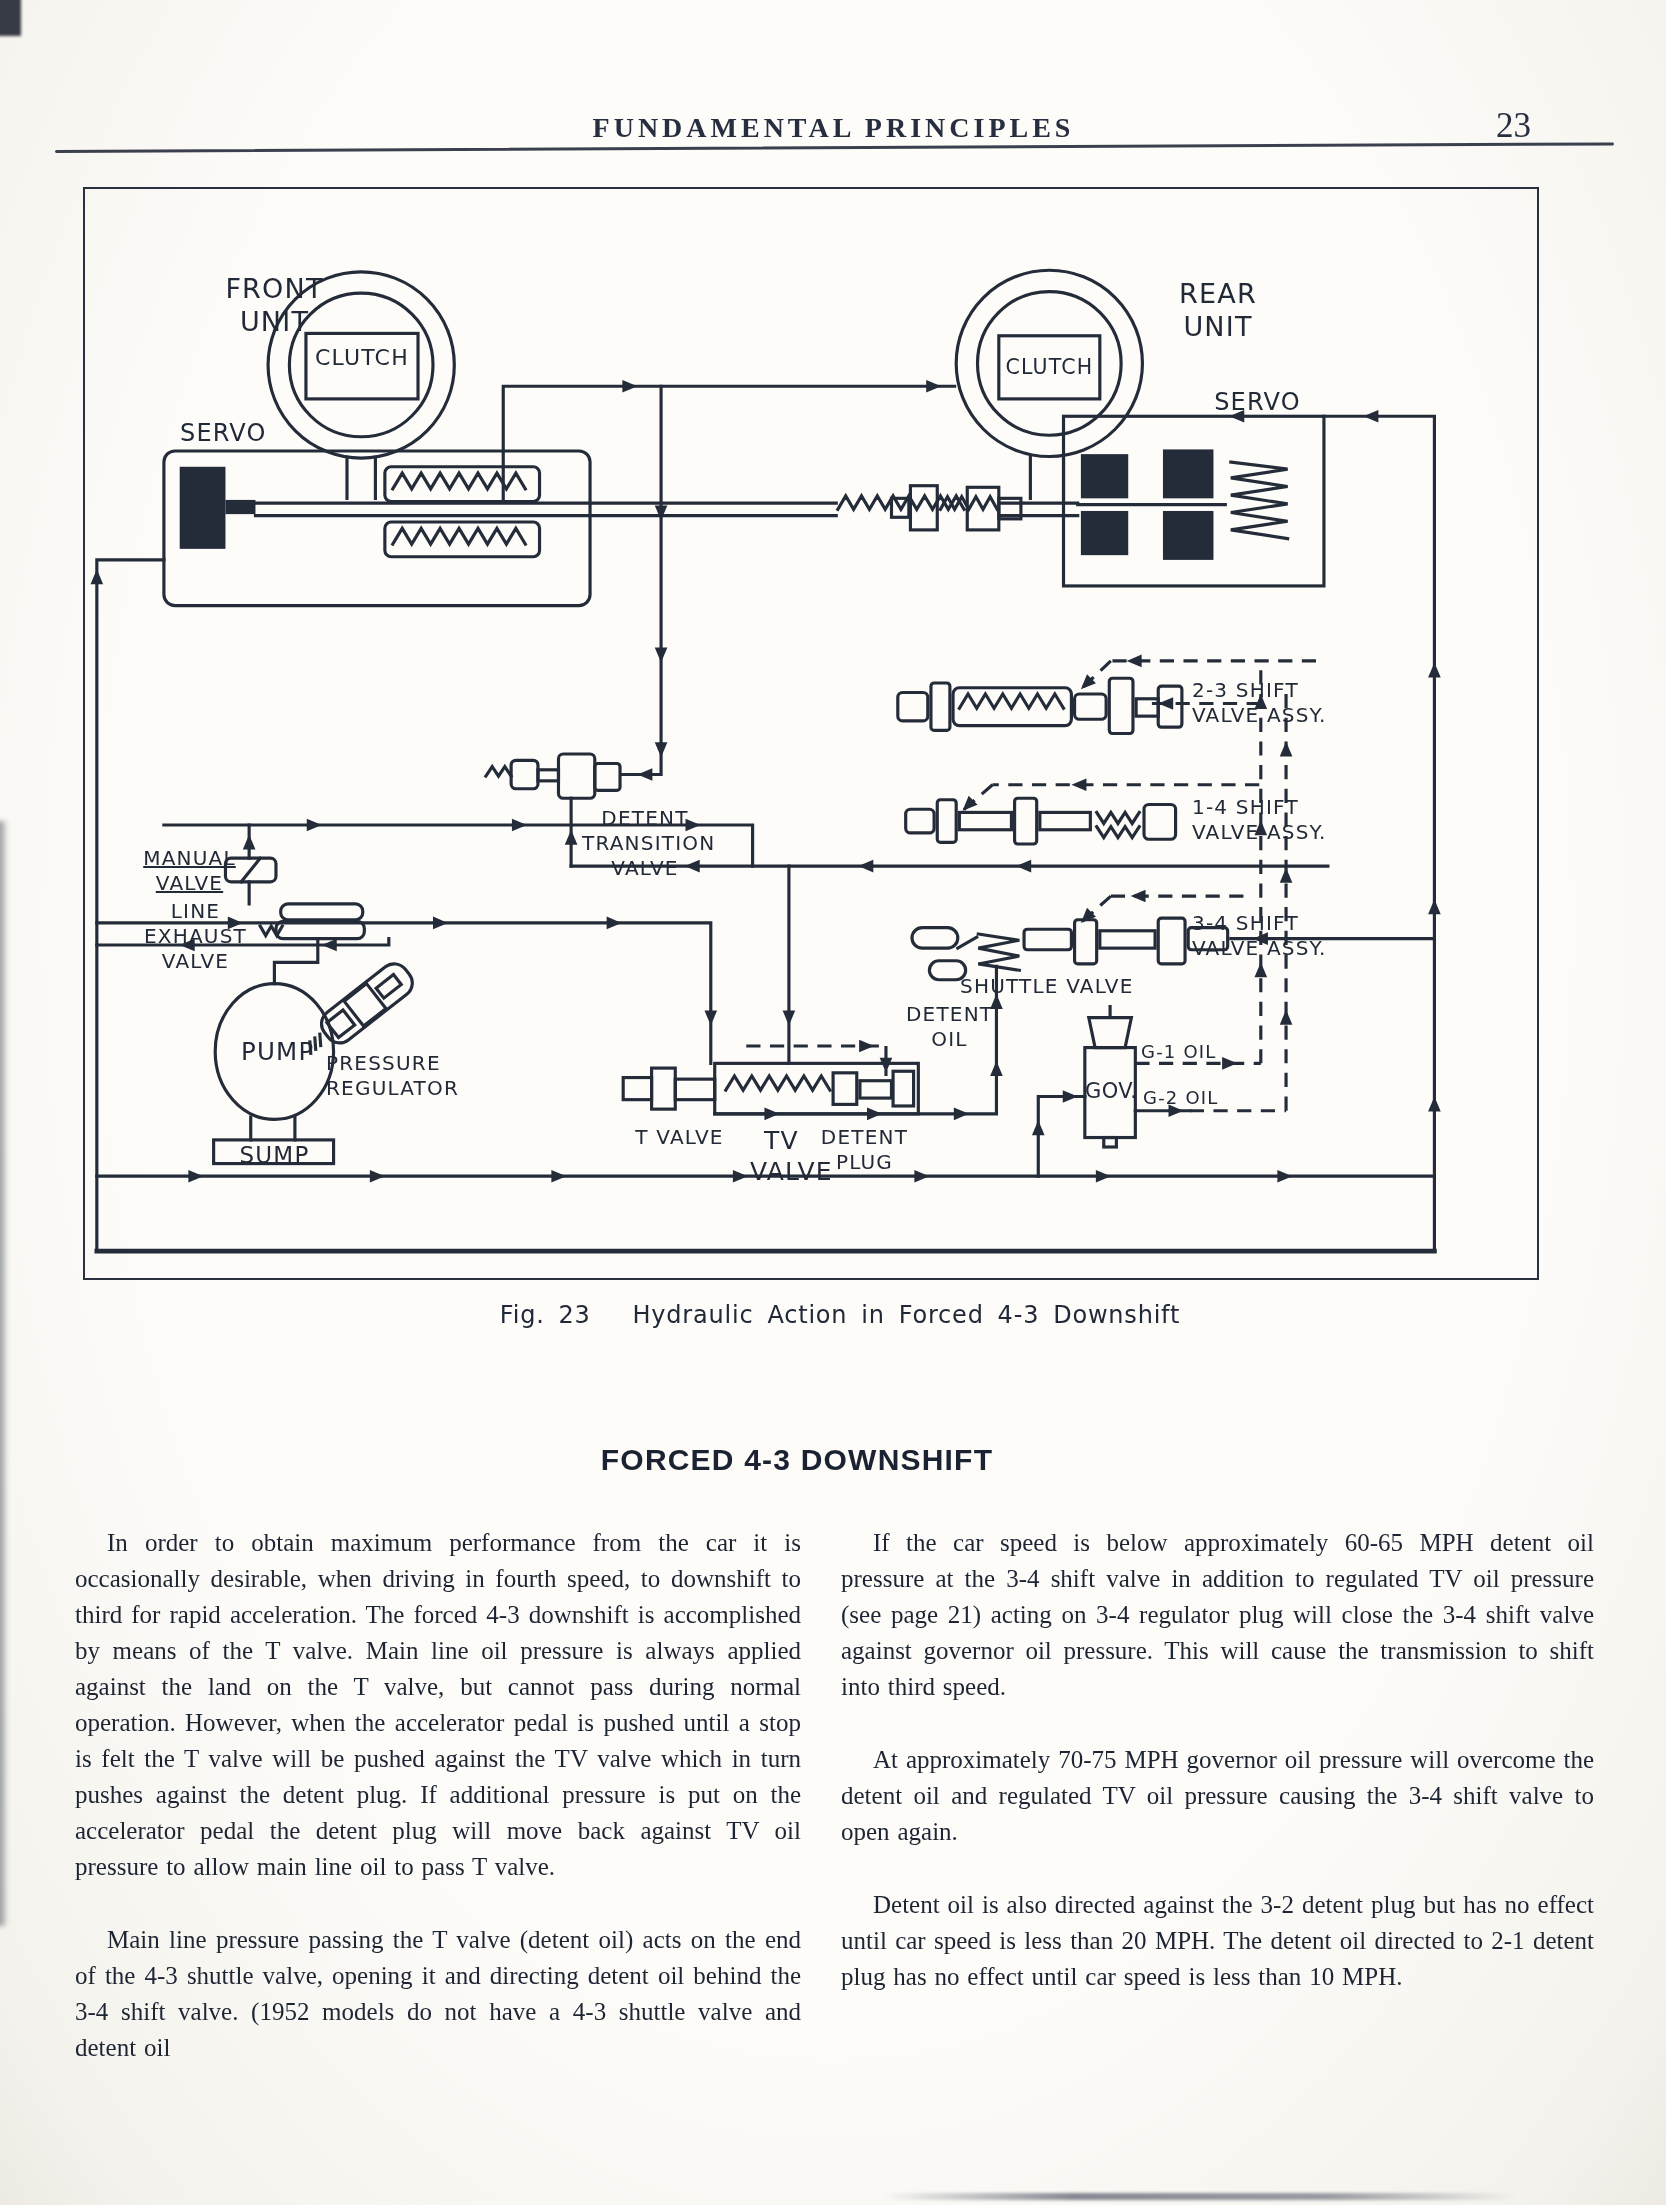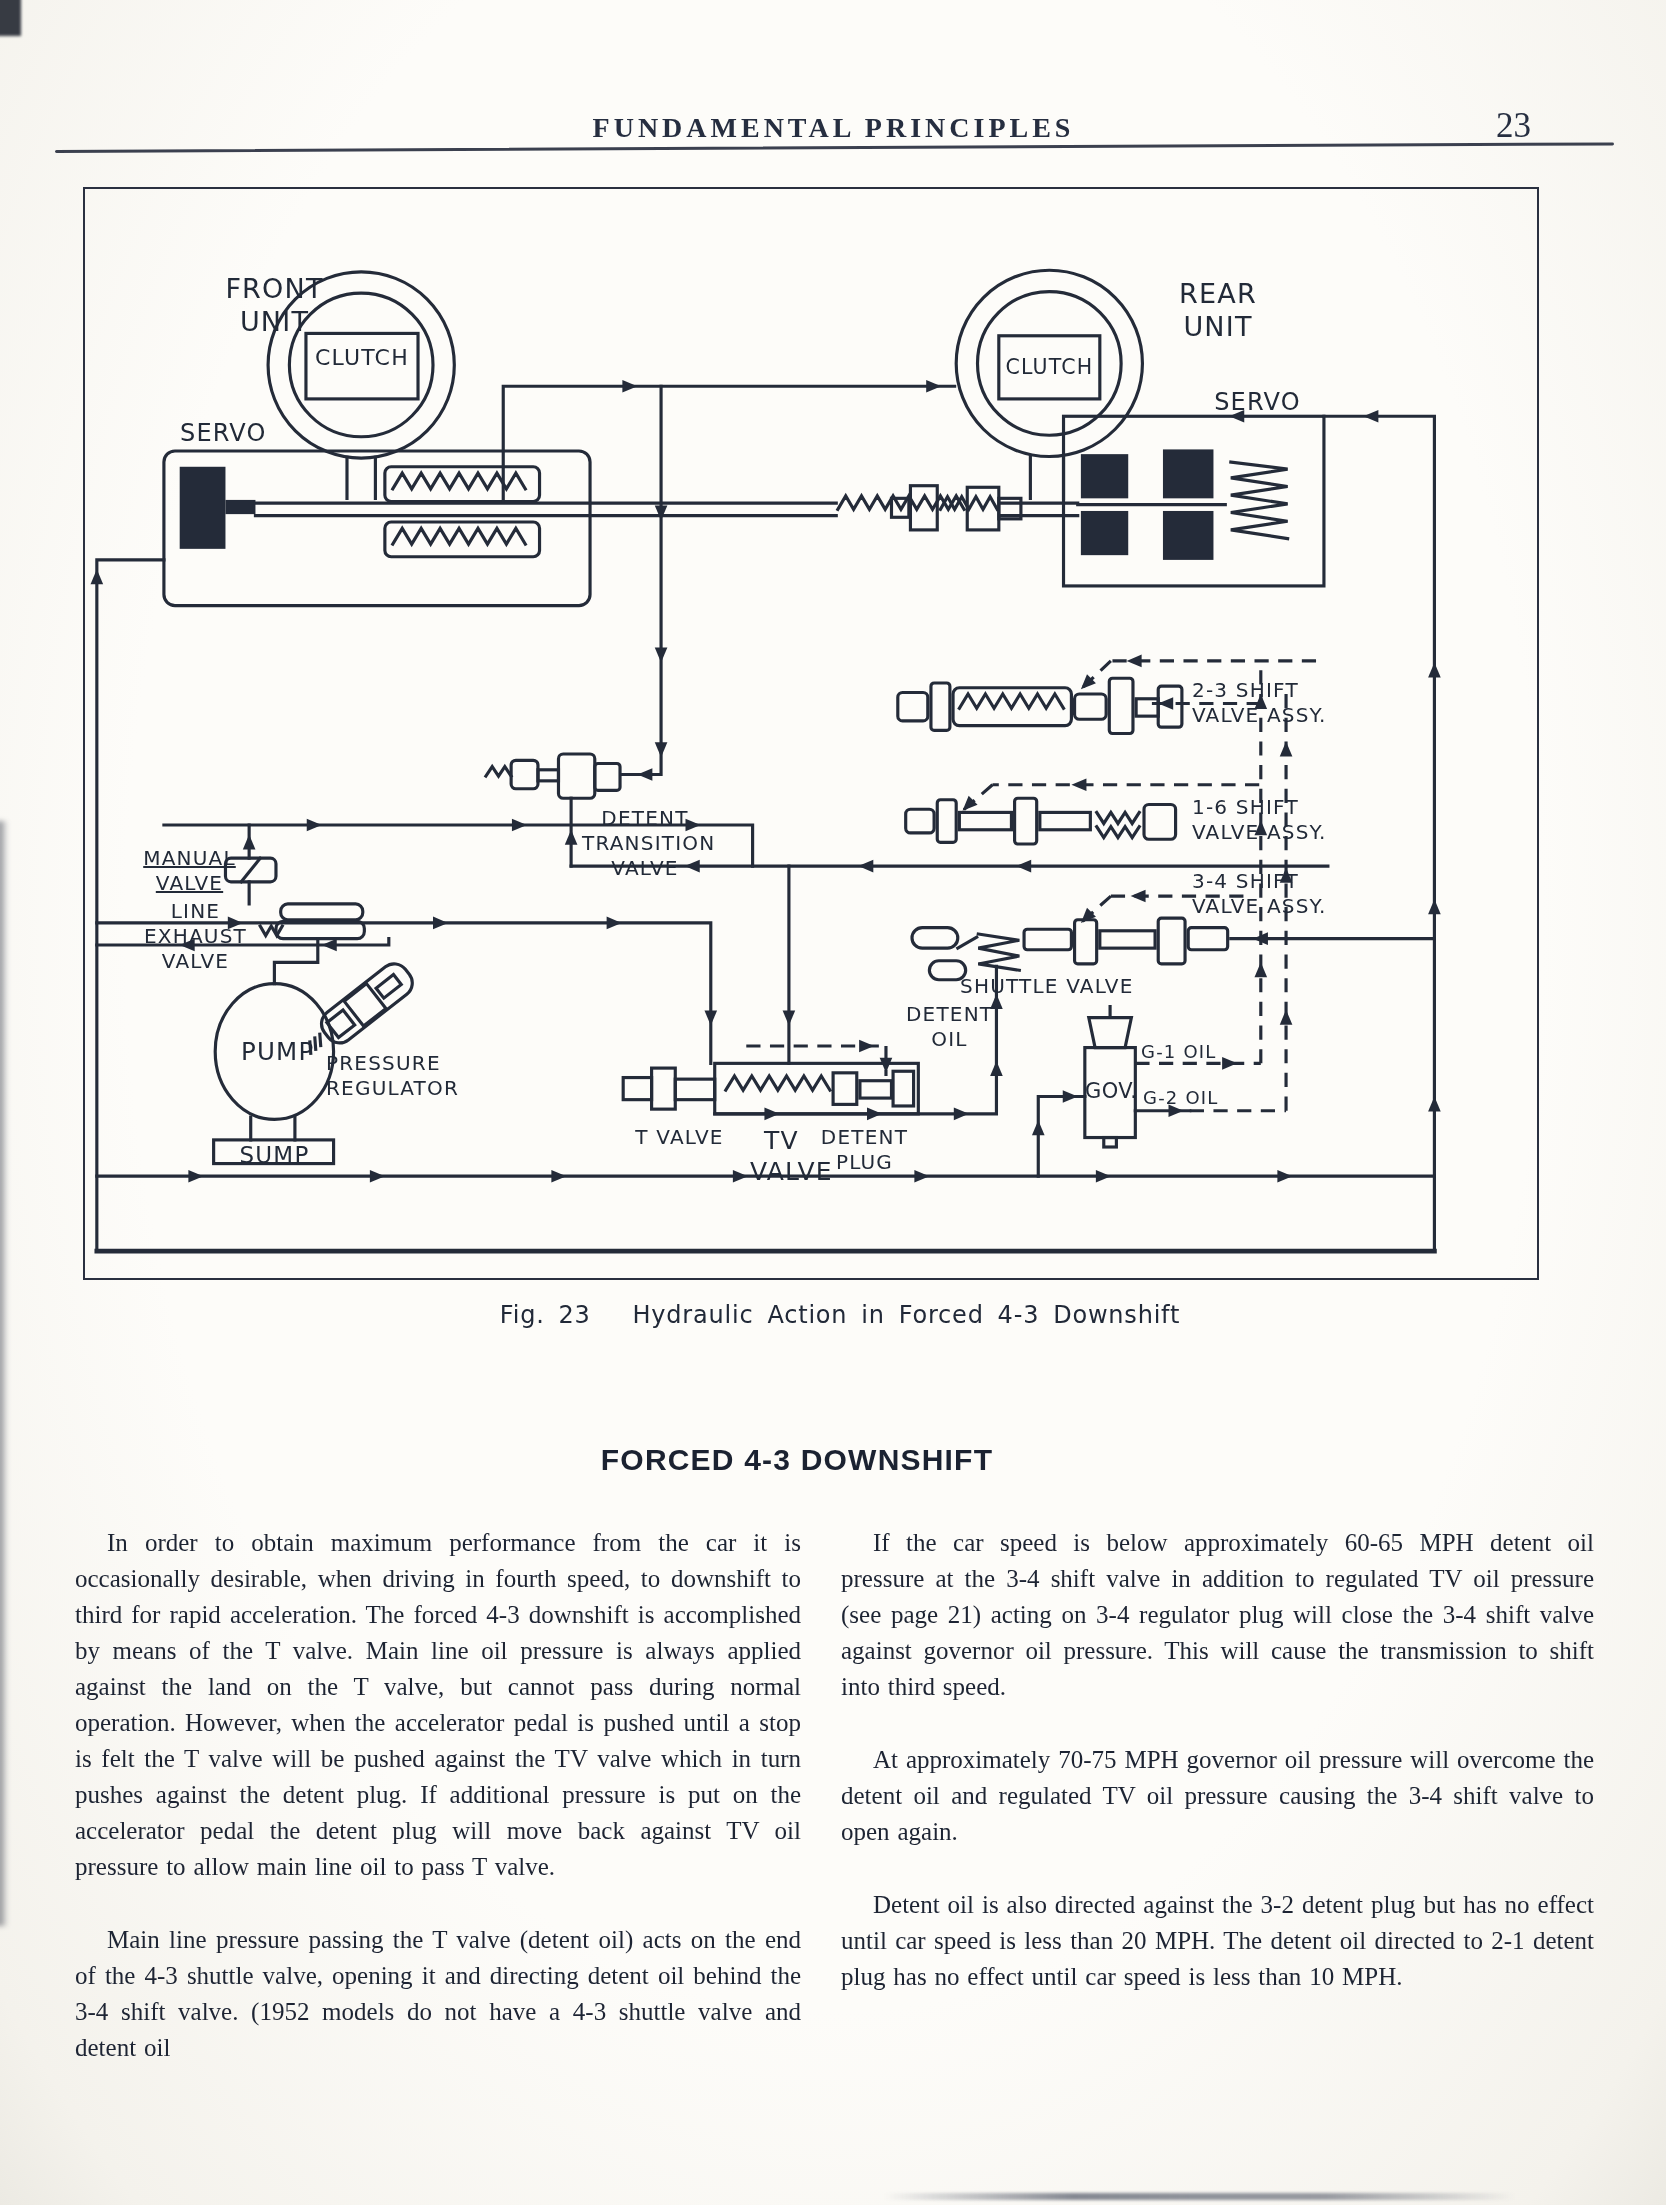--- a/index.html
+++ b/index.html
@@ -288,24 +288,24 @@
       <div>CLUTCH</div>
     </div>
     <div class="dlabel" style="left:1117px;top:199px;width:111px;font-size:24px;">
       <div>SERVO</div>
     </div>
     <div class="dlabel left" style="left:1107px;top:489px;width:142px;font-size:20px;">
       <div>2-3  SHIFT</div>
       <div>VALVE ASSY.</div>
     </div>
     <div class="dlabel left" style="left:1107px;top:606px;width:142px;font-size:20px;">
-      <div>1-6  SHIFT</div>
+      <div>1-4  SHIFT</div>
       <div>VALVE ASSY.</div>
     </div>
-    <div class="dlabel left" style="left:1107px;top:680px;width:142px;font-size:20px;">
+    <div class="dlabel left" style="left:1107px;top:722px;width:142px;font-size:20px;">
       <div>3-4  SHIFT</div>
       <div>VALVE ASSY.</div>
     </div>
     <div class="dlabel" style="left:497px;top:617px;width:126px;font-size:20px;">
       <div>DETENT</div>
       <div>TRANSITION</div>
       <div>VALVE</div>
     </div>
     <div class="dlabel" style="left:57px;top:657px;width:95px;font-size:20px;text-decoration:underline;">
       <div>MANUAL</div>

